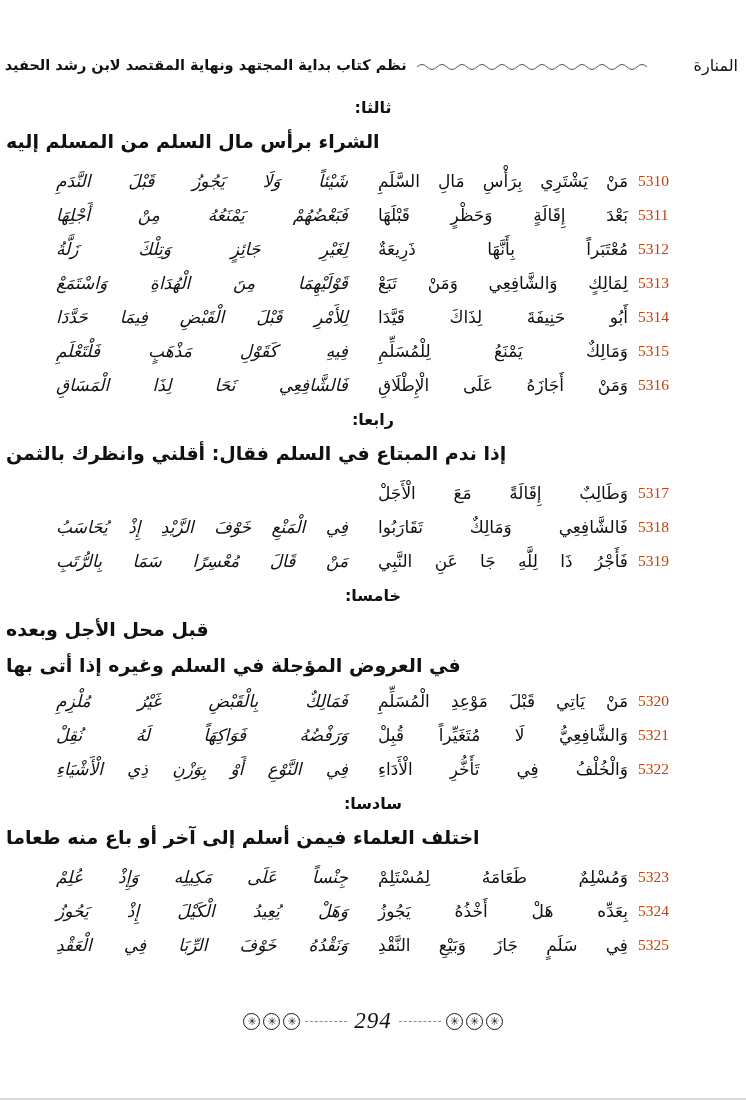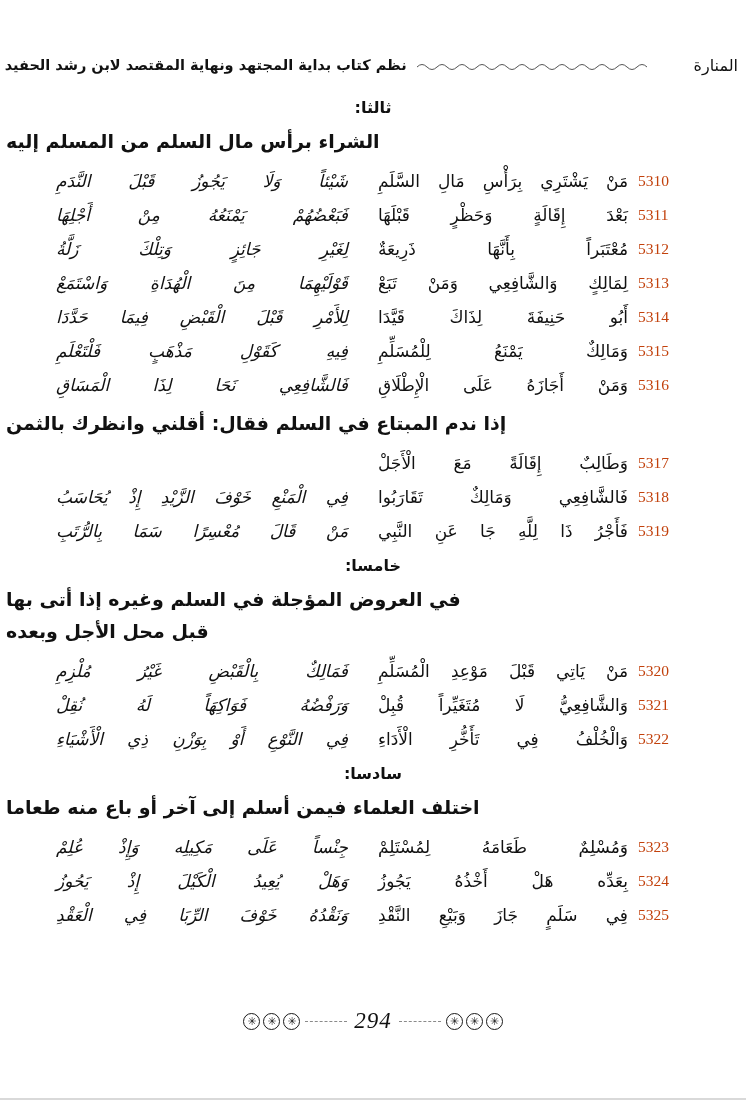--- a/index.html
+++ b/index.html
@@ -142,20 +142,21 @@
         </div>
         <div class="verse-row">
           <span class="verse-num">5316</span>
           <span class="hemistich right">وَمَنْ أَجَازَهُ عَلَى الْإِطْلَاقِ</span>
           <span class="hemistich left">فَالشَّافِعِي نَحَا لِذَا الْمَسَاقِ</span>
         </div>
       </div>
     </div>
 
     <div class="section">
+      <div class="section-label">رابعا:</div>
       <div class="section-subtitle">إذا ندم المبتاع في السلم فقال: أقلني وانظرك بالثمن</div>
       <div class="verses">
         <div class="verse-row">
           <span class="verse-num">5317</span>
           <span class="hemistich right">وَطَالِبٌ إِقَالَةً مَعَ الْأَجَلْ</span>
         </div>
         <div class="verse-row">
           <span class="verse-num">5318</span>
           <span class="hemistich right">فَالشَّافِعِي وَمَالِكٌ تَقَارَبُوا</span>
           <span class="hemistich left">فِي الْمَنْعِ خَوْفَ الزَّيْدِ إِذْ يُحَاسَبُ</span>
@@ -163,22 +164,22 @@
         <div class="verse-row">
           <span class="verse-num">5319</span>
           <span class="hemistich right">فَأَجْرُ ذَا لِلَّهِ جَا عَنِ النَّبِي</span>
           <span class="hemistich left">مَنْ قَالَ مُعْسِرًا سَمَا بِالرُّتَبِ</span>
         </div>
       </div>
     </div>
 
     <div class="section">
       <div class="section-label">خامسا:</div>
+      <div class="section-subtitle">قبل محل الأجل وبعده</div>
       <div class="section-subtitle tight">في العروض المؤجلة في السلم وغيره إذا أتى بها</div>
-      <div class="section-subtitle">قبل محل الأجل وبعده</div>
       <div class="verses">
         <div class="verse-row">
           <span class="verse-num">5320</span>
           <span class="hemistich right">مَنْ يَاتِي قَبْلَ مَوْعِدِ الْمُسَلِّمِ</span>
           <span class="hemistich left">فَمَالِكٌ بِالْقَبْضِ غَيْرُ مُلْزِمِ</span>
         </div>
         <div class="verse-row">
           <span class="verse-num">5321</span>
           <span class="hemistich right">وَالشَّافِعِيُّ لَا مُتَغَيِّراً قُبِلْ</span>
           <span class="hemistich left">وَرَفْضُهُ فَوَاكِهَاً لَهُ نُقِلْ</span>

